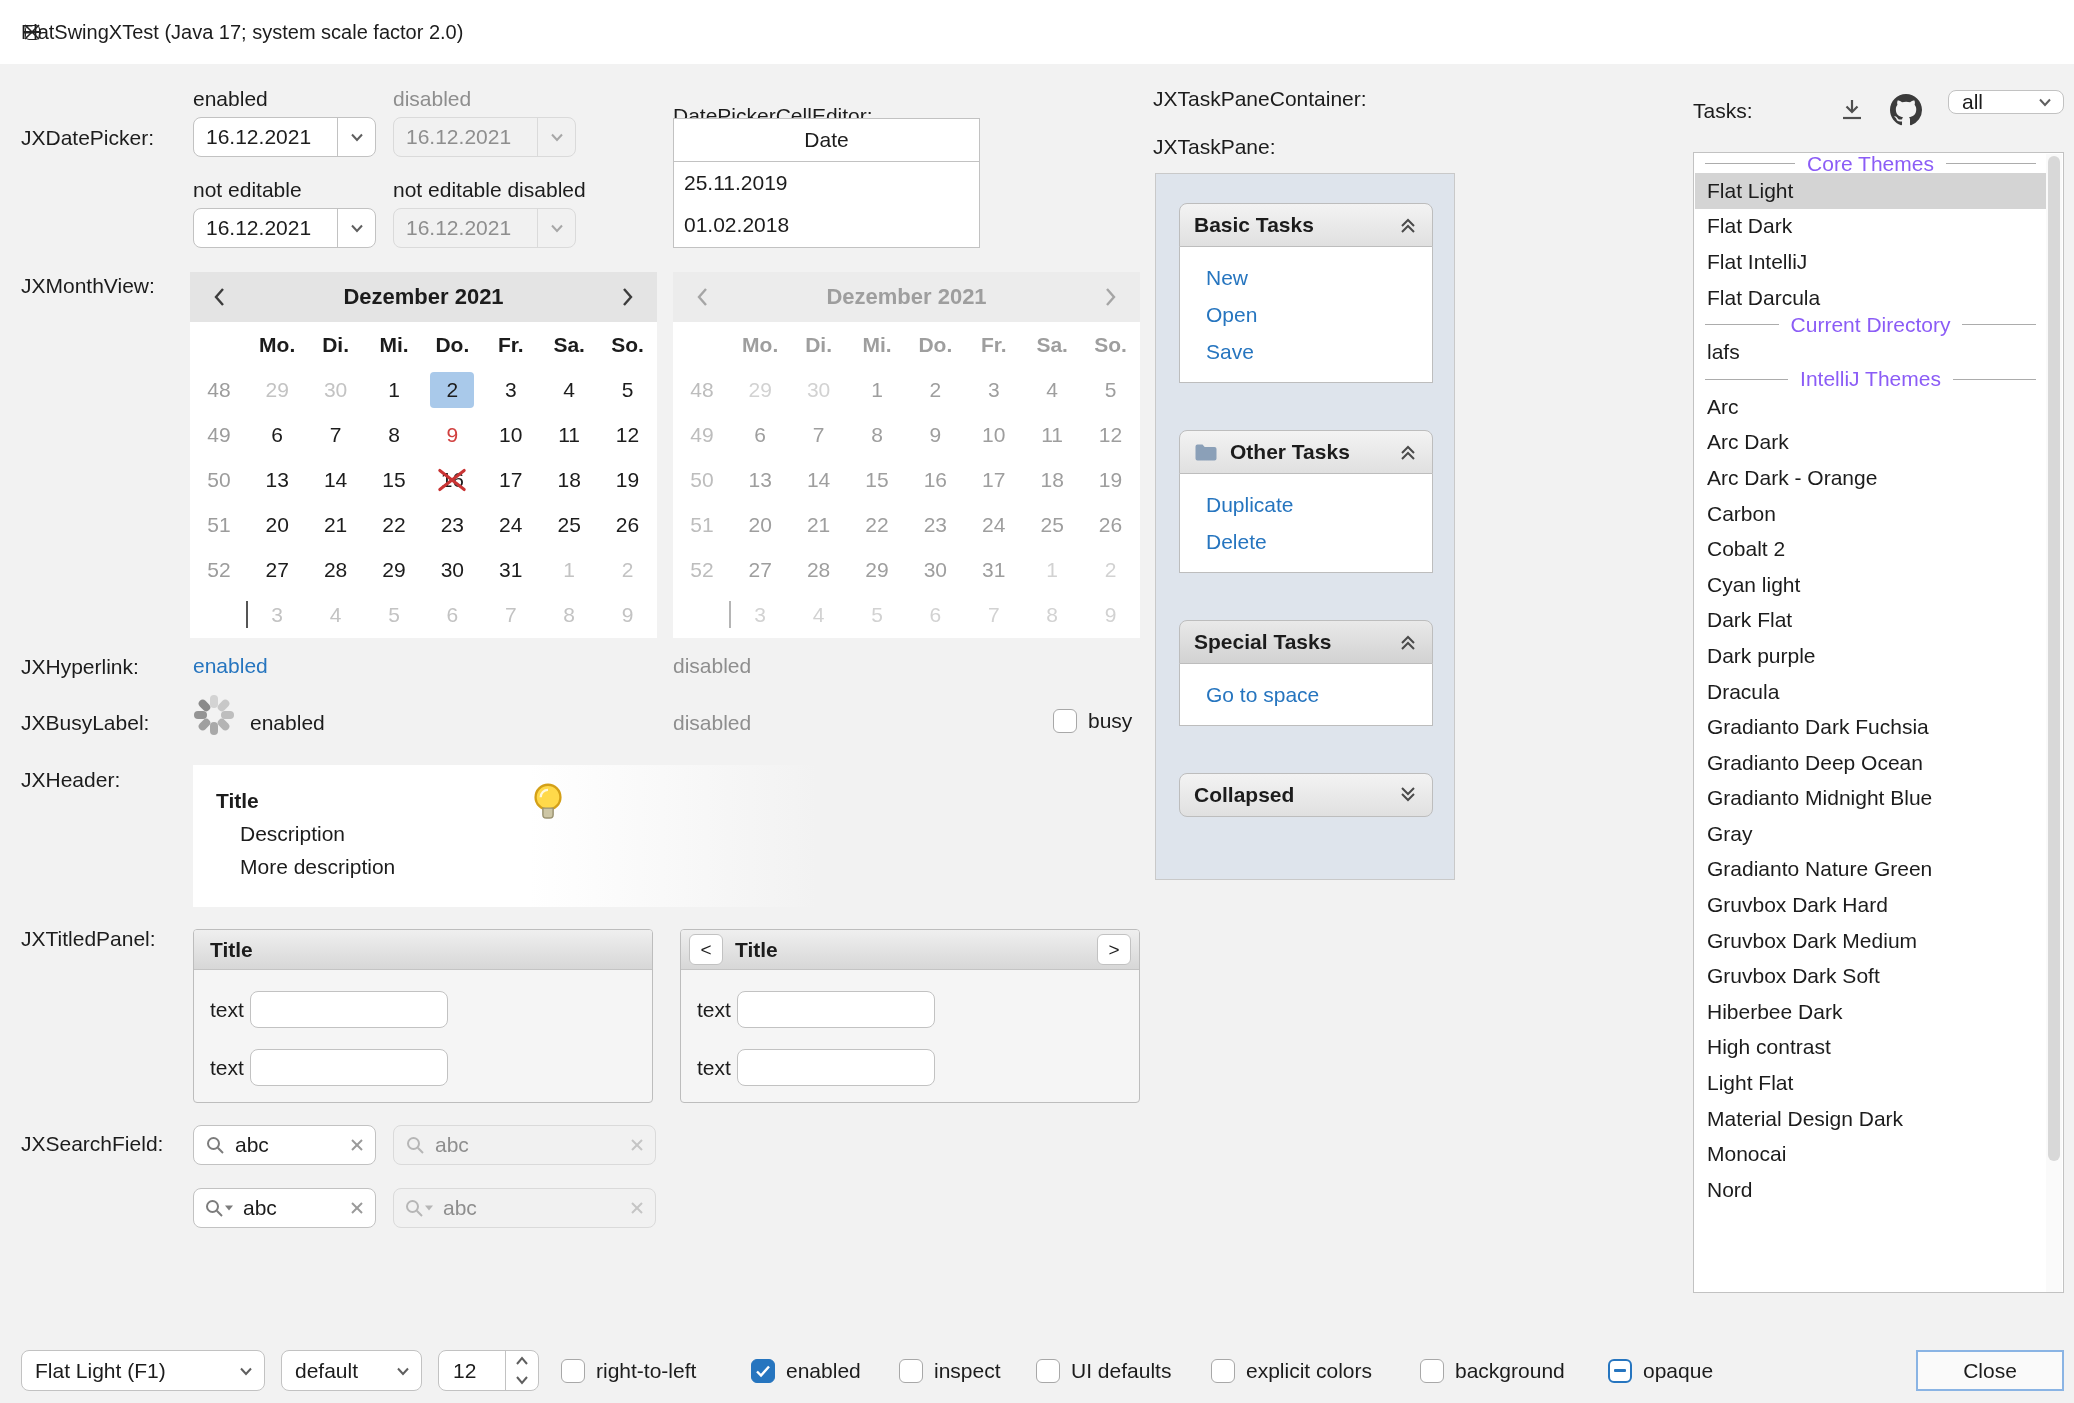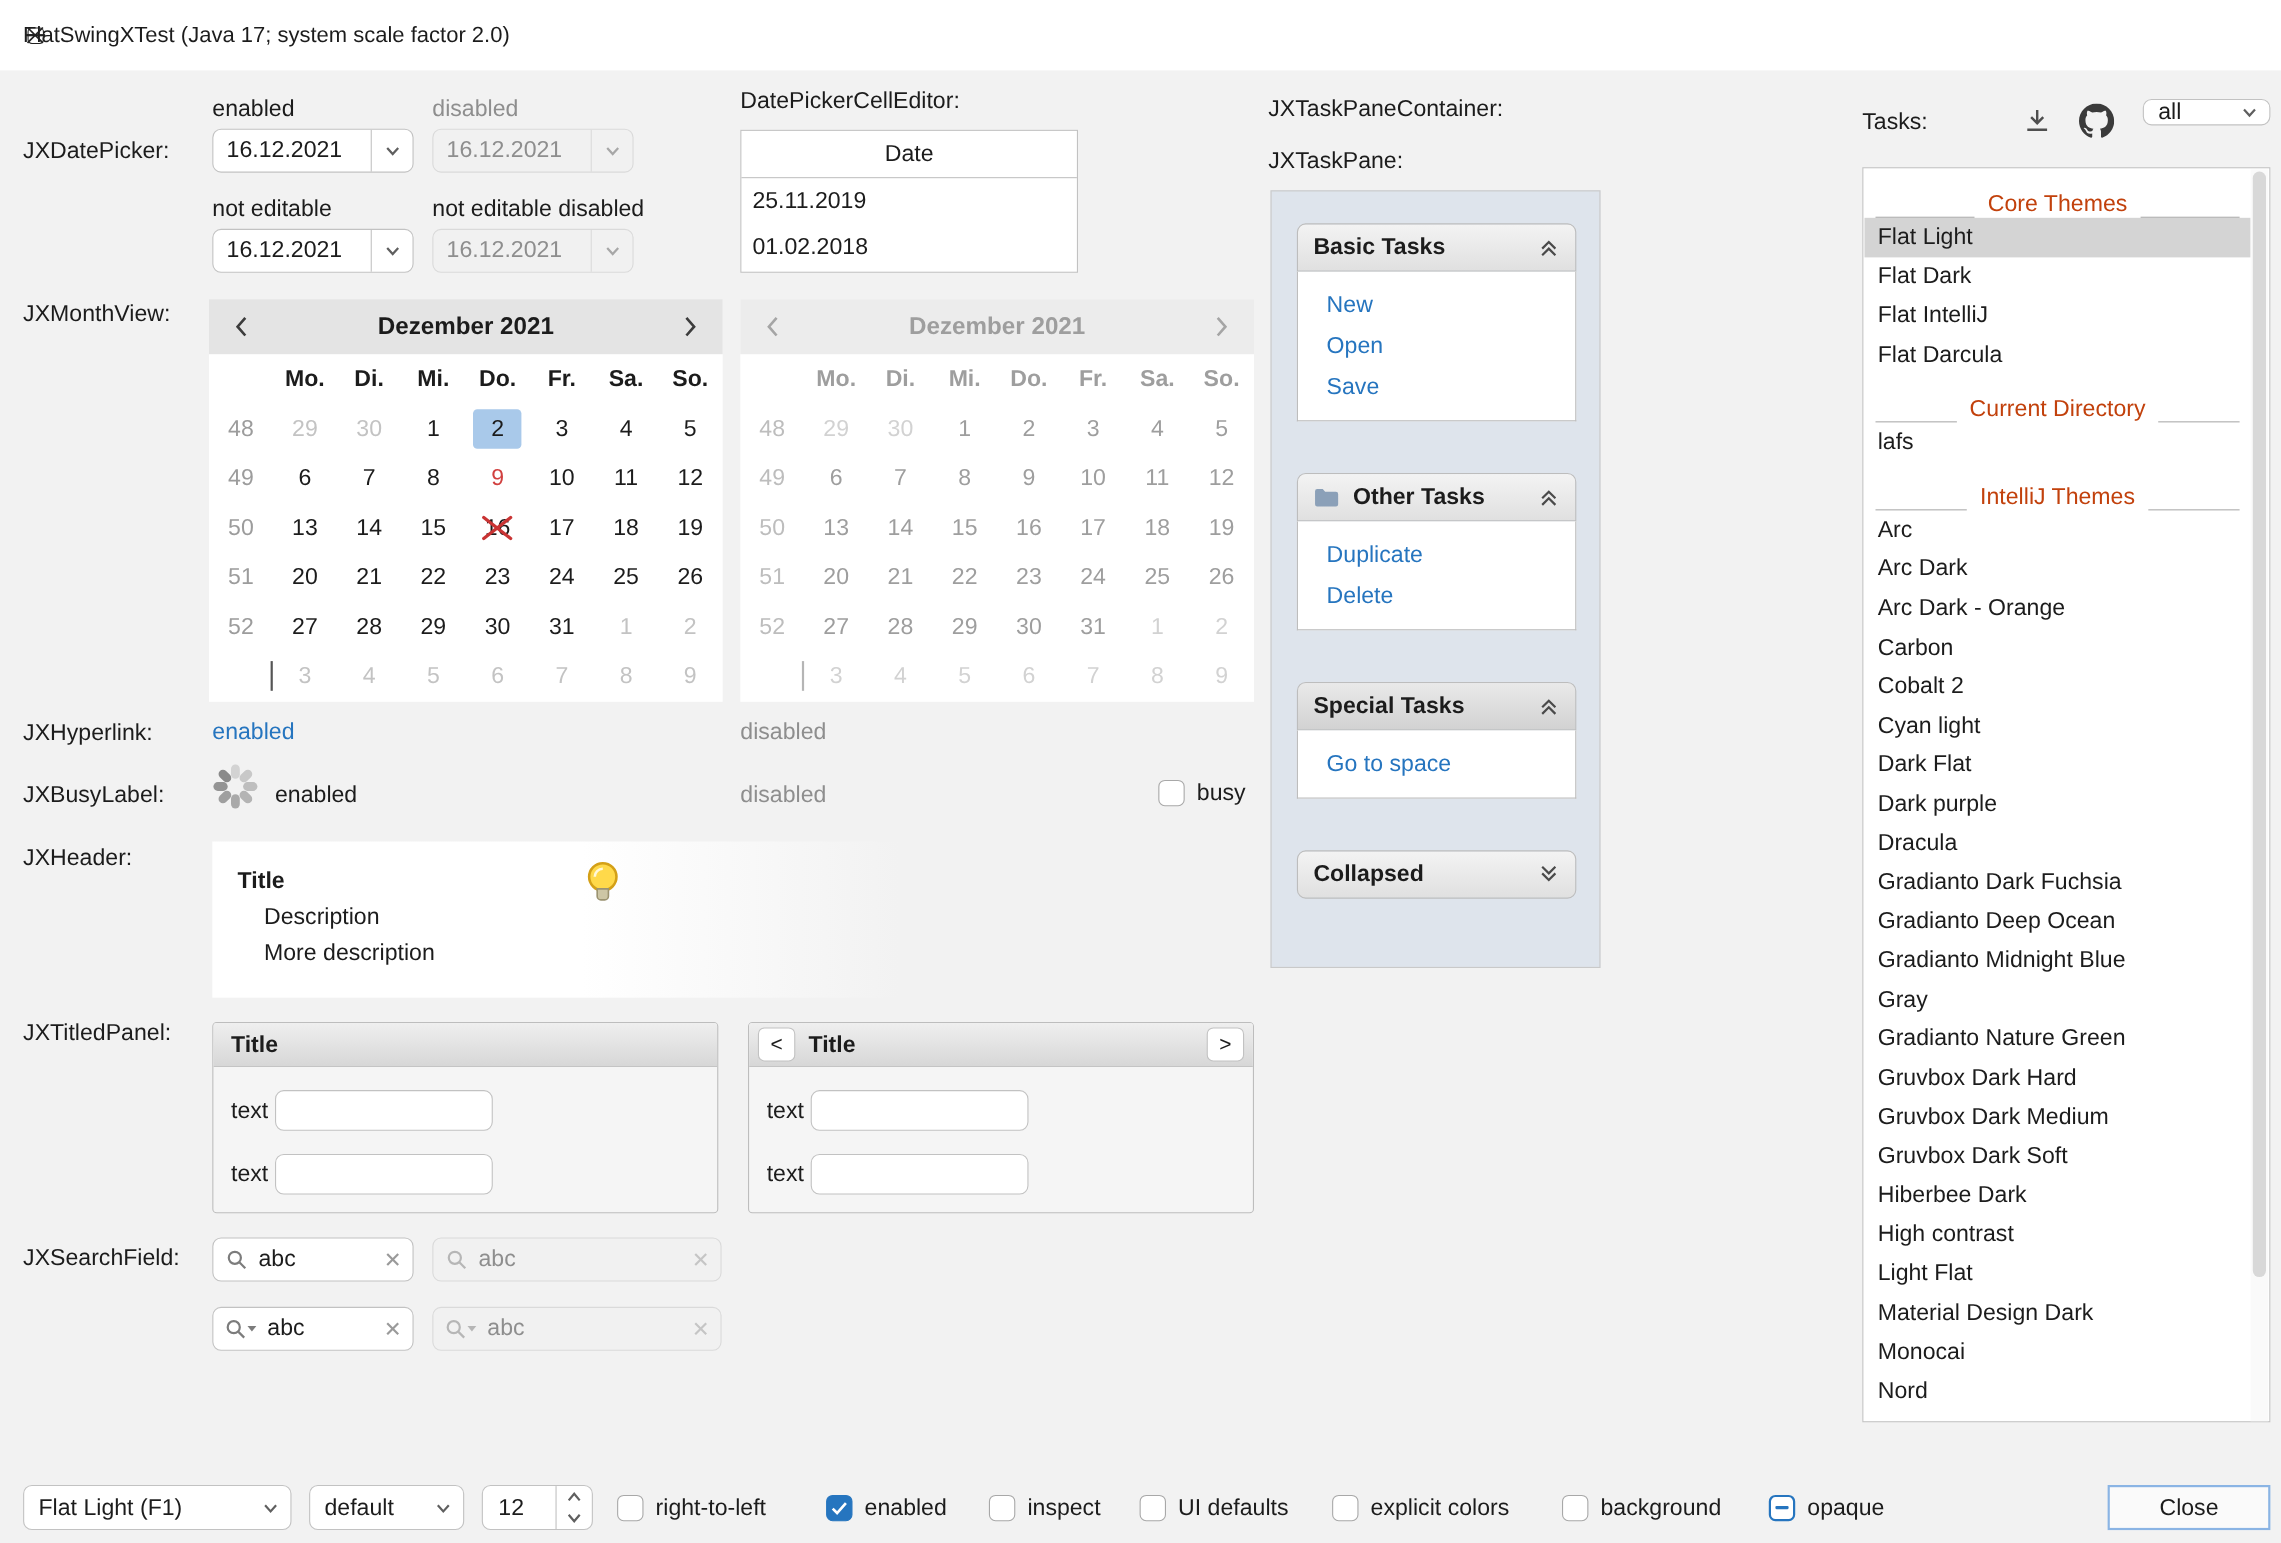--- a/index.html
+++ b/index.html
@@ -98,21 +98,21 @@
 
 
 #themes-label{position:absolute;left:1693px;top:99px}
 #dl-icon{position:absolute;left:1838px;top:96px}
 #gh-icon{position:absolute;left:1890px;top:94px}
 #themes-filter{position:absolute;left:1948px;top:90px;width:116px;height:24px}
 #themes-list{position:absolute;left:1693px;top:152px;width:371px;height:1141px;background:#fff;border:1px solid #c2c2c2;overflow:hidden}
 .th-rows{position:absolute;left:1px;top:1px;right:17px}
 .th-item{height:35.6px;display:flex;align-items:center;padding-left:12px;overflow:hidden}
 .th-item.selected{background:#d4d4d4}
-.th-sep{height:44px;display:flex;align-items:flex-end;gap:12px;color:#c2410c;padding:0 10px}
+.th-sep{height:19px;display:flex;align-items:center;gap:12px;color:#8b5cf6;padding:0 10px}
 .th-sep::before,.th-sep::after{content:"";flex:1;height:1px;background:#acacac}
 #themes-scrollbar{position:absolute;right:1px;top:1px;width:16px;height:1139px;background:#fafafa}
 #themes-thumb{position:absolute;left:2px;top:2px;width:12px;height:1005px;background:#d8d8d8;border-radius:6px}
 
 
 .combo{position:absolute;height:41px;background:#fff;border:1px solid #c2c2c2;border-radius:8px;display:flex;align-items:center;padding-left:13px}
 .combo .cval{flex:1;white-space:nowrap}
 .combo .carrow{width:36px;display:flex;align-items:center;justify-content:center;flex:none}
 #spinner{position:absolute;left:438px;top:1350px;width:101px;height:41px;background:#fff;border:1px solid #c2c2c2;border-radius:8px;display:flex;align-items:center}
 #spinner .spval{flex:1;padding-left:14px}
@@ -192,21 +192,21 @@
   <span class="pval">16.12.2021</span>
   <span class="parrow">
       <span>
         <svg width="18" height="18" viewBox="0 0 18 18" fill="none" stroke="#5f5f5f" stroke-width="2">
           <polyline points="4,6.5 9,12 14,6.5"></polyline>
         </svg>
       </span>
     </span>
 </div>
 
-<div class="abs" style="left:673px;top:80px">DatePickerCellEditor:</div>
+<div class="abs" style="left:673px;top:104px">DatePickerCellEditor:</div>
 <div id="celleditor-table">
   <div class="ce-header">Date</div>
   <div class="ce-row">25.11.2019</div>
   <div class="ce-row">01.02.2018</div>
 </div>
 
 <div class="monthview" style="left:190px;top:272px">
   <div class="mv-header">
     <span class="mv-arrow">
         <span>

